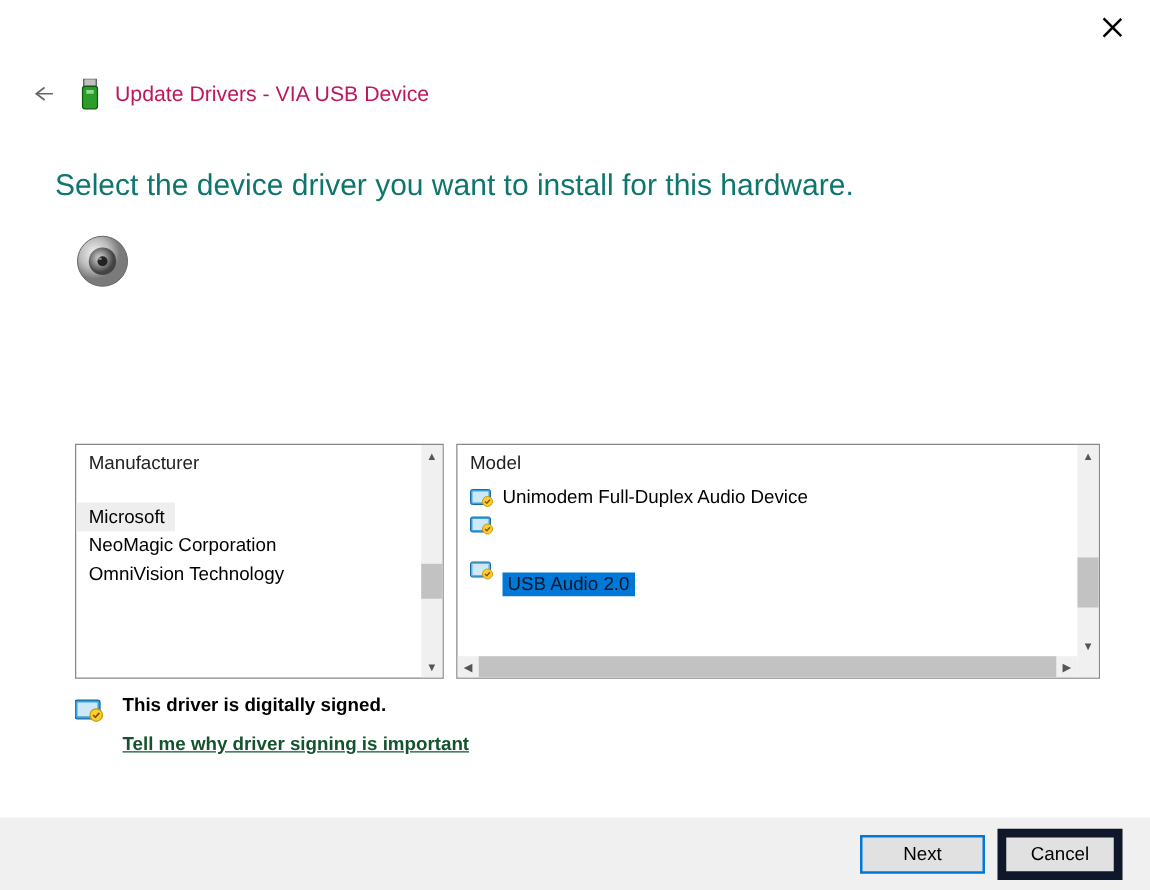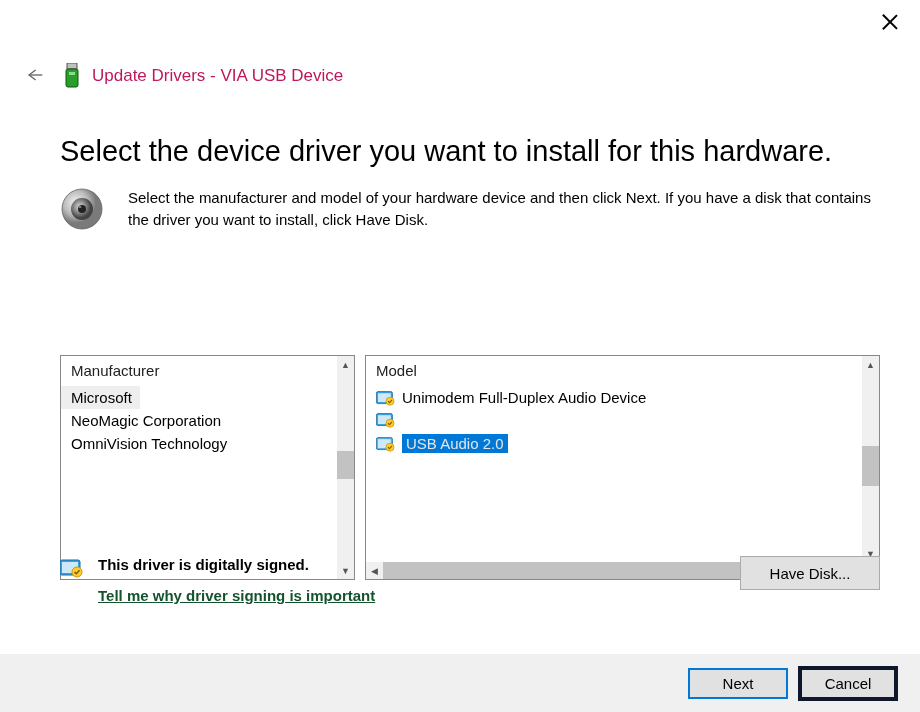--- a/index.html
+++ b/index.html
@@ -72,23 +72,23 @@
       justify-content: center;
     }
     .window-title {
       font-size: 17px;
       color: #be185d;
     }
 
     .heading {
       position: absolute;
       top: 135px;
-      left: 60px;
-      font-size: 29px;
-      color: #000000;
+      left: 44px;
+      font-size: 24px;
+      color: #0f766e;
       font-weight: 400;
     }
 
     .desc-row {
       position: absolute;
       top: 185px;
       left: 60px;
       right: 40px;
       display: flex;
       align-items: flex-start;
@@ -109,21 +109,21 @@
     .lists-row {
       position: absolute;
       top: 355px;
       left: 60px;
       right: 40px;
       display: flex;
       gap: 10px;
     }
     .listbox {
       border: 1px solid #888;
-      height: 225px;
+      height: 188px;
       position: relative;
       background: #fff;
       overflow: hidden;
     }
     .manufacturer-box { width: 295px; }
     .model-box { flex: 1; }
 
     .list-header {
       padding: 6px 10px 4px 10px;
       font-size: 15px;
@@ -145,25 +145,27 @@
       font-size: 15px;
       cursor: default;
       white-space: nowrap;
       display: flex;
       align-items: center;
     }
     .list-item.selected-mfr {
       background: #eee;
       width: fit-content;
       padding-right: 8px;
+      margin-top: 16px;
     }
     .list-item.selected-model .item-text {
       background: #0078d7;
-      color: #e5e5e5;
+      color: #0f172a;
       padding: 1px 4px;
+      margin-top: 24px;
     }
     .driver-icon {
       width: 20px;
       height: 16px;
       margin-right: 6px;
       flex-shrink: 0;
     }
 
     .vscroll {
       position: absolute;
@@ -282,21 +284,21 @@
       height: 58px;
       background: #f0f0f0;
       display: flex;
       align-items: center;
       justify-content: flex-end;
       padding-right: 22px;
       gap: 10px;
       margin-top: 31px;
     }
     .footer .btn {
-      border: 4px solid #0f172a;
+      border: 7px solid #0f172a;
       background: #e1e1e1;
       padding: 5px 0;
       width: 100px;
       font-size: 15px;
       cursor: pointer;
       font-family: inherit;
       text-align: center;
     }
     .footer .btn.primary {
       border: 2px solid #0078d7;
@@ -341,21 +343,20 @@
           <stop offset="0%" stop-color="#ddd"></stop>
           <stop offset="100%" stop-color="#444"></stop>
         </radialGradient>
       </defs>
       <ellipse cx="22" cy="24" rx="20" ry="20" fill="url(#g1)" stroke="#666" stroke-width="0.8"></ellipse>
       <ellipse cx="22" cy="24" rx="11" ry="11" fill="url(#g2)"></ellipse>
       <ellipse cx="22" cy="24" rx="4" ry="4" fill="#222"></ellipse>
       <ellipse cx="20" cy="22" rx="1.5" ry="1" fill="#888"></ellipse>
     </svg>
   </div>
-  <div class="desc-text">Select the manufacturer and model of your hardware device and then click Next. If you have a disk that contains the driver you want to install, click Have Disk.</div>
 </div>
 
 <div class="lists-row">
   <div class="listbox manufacturer-box">
     <div class="list-header">Manufacturer</div>
     <div class="list-body" id="mfr-body">
         <div class="list-item selected-mfr">Microsoft</div>
         <div class="list-item">NeoMagic Corporation</div>
         <div class="list-item">OmniVision Technology</div>
       </div>
@@ -416,19 +417,18 @@
       <rect x="0" y="2" width="20" height="15" rx="2" fill="#3aa0e0" stroke="#1a6aa0"></rect>
       <rect x="2" y="4" width="16" height="11" fill="#cde9f7"></rect>
       <circle cx="17" cy="14" r="5" fill="#ffcc33" stroke="#cc9900"></circle>
       <path d="M14.5 14 l1.8 1.8 l3.2 -3.5" fill="none" stroke="#805500" stroke-width="1.4"></path>
     </svg>
   </div>
   <div class="signed-text">
     <div>This driver is digitally signed.</div>
     <span class="signed-link">Tell me why driver signing is important</span>
   </div>
-  <button class="have-disk-btn">Have Disk...</button>
 </div>
 
 <div class="footer">
   <button class="btn primary">Next</button>
   <button class="btn">Cancel</button>
 </div>
 
 </body></html>

